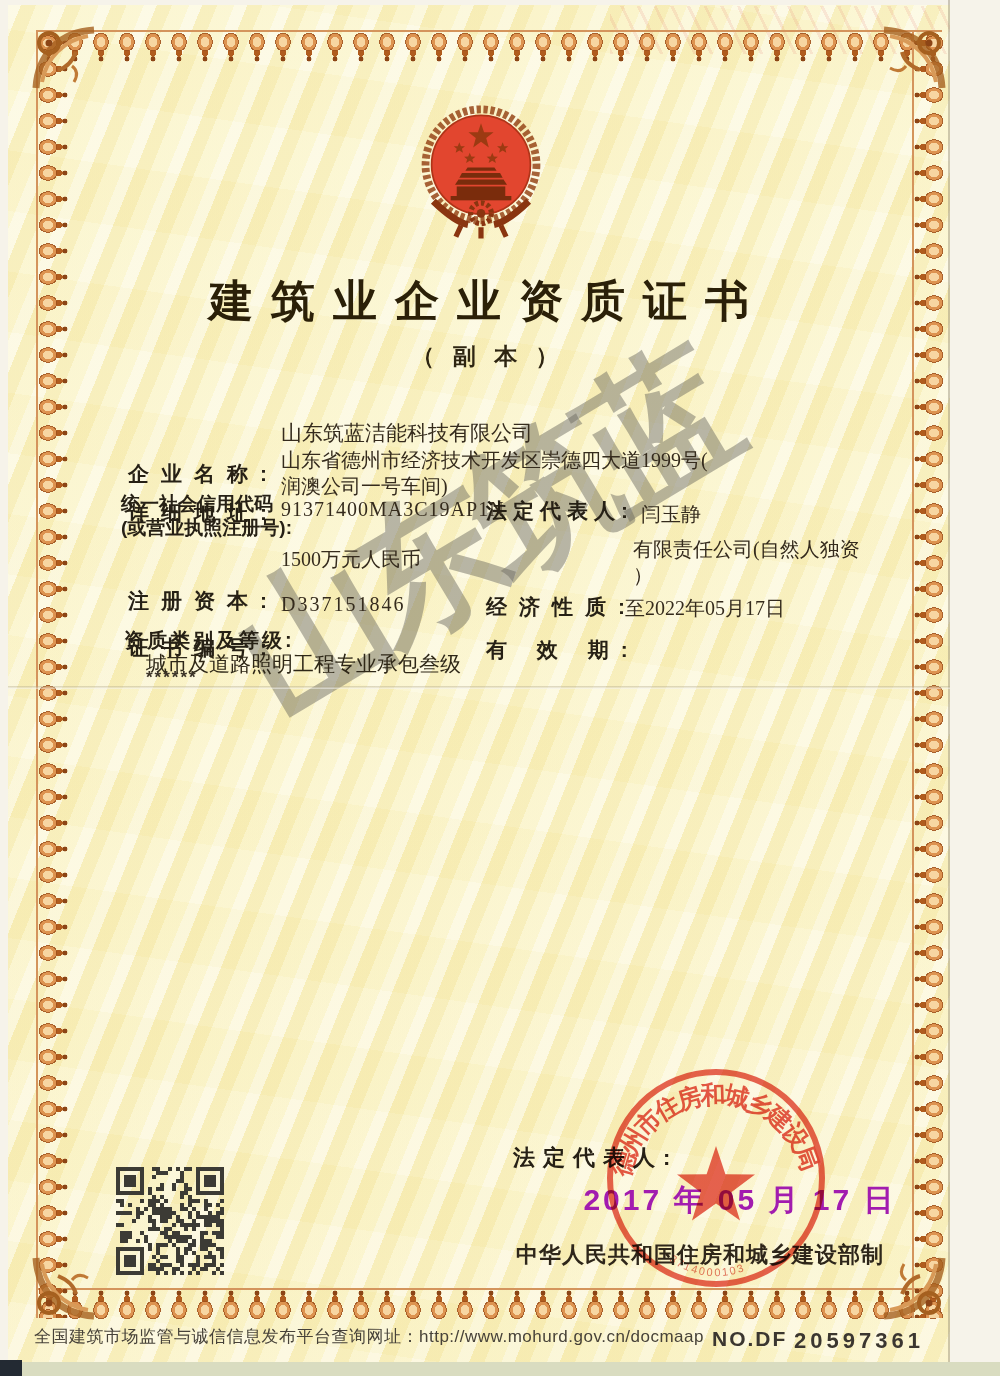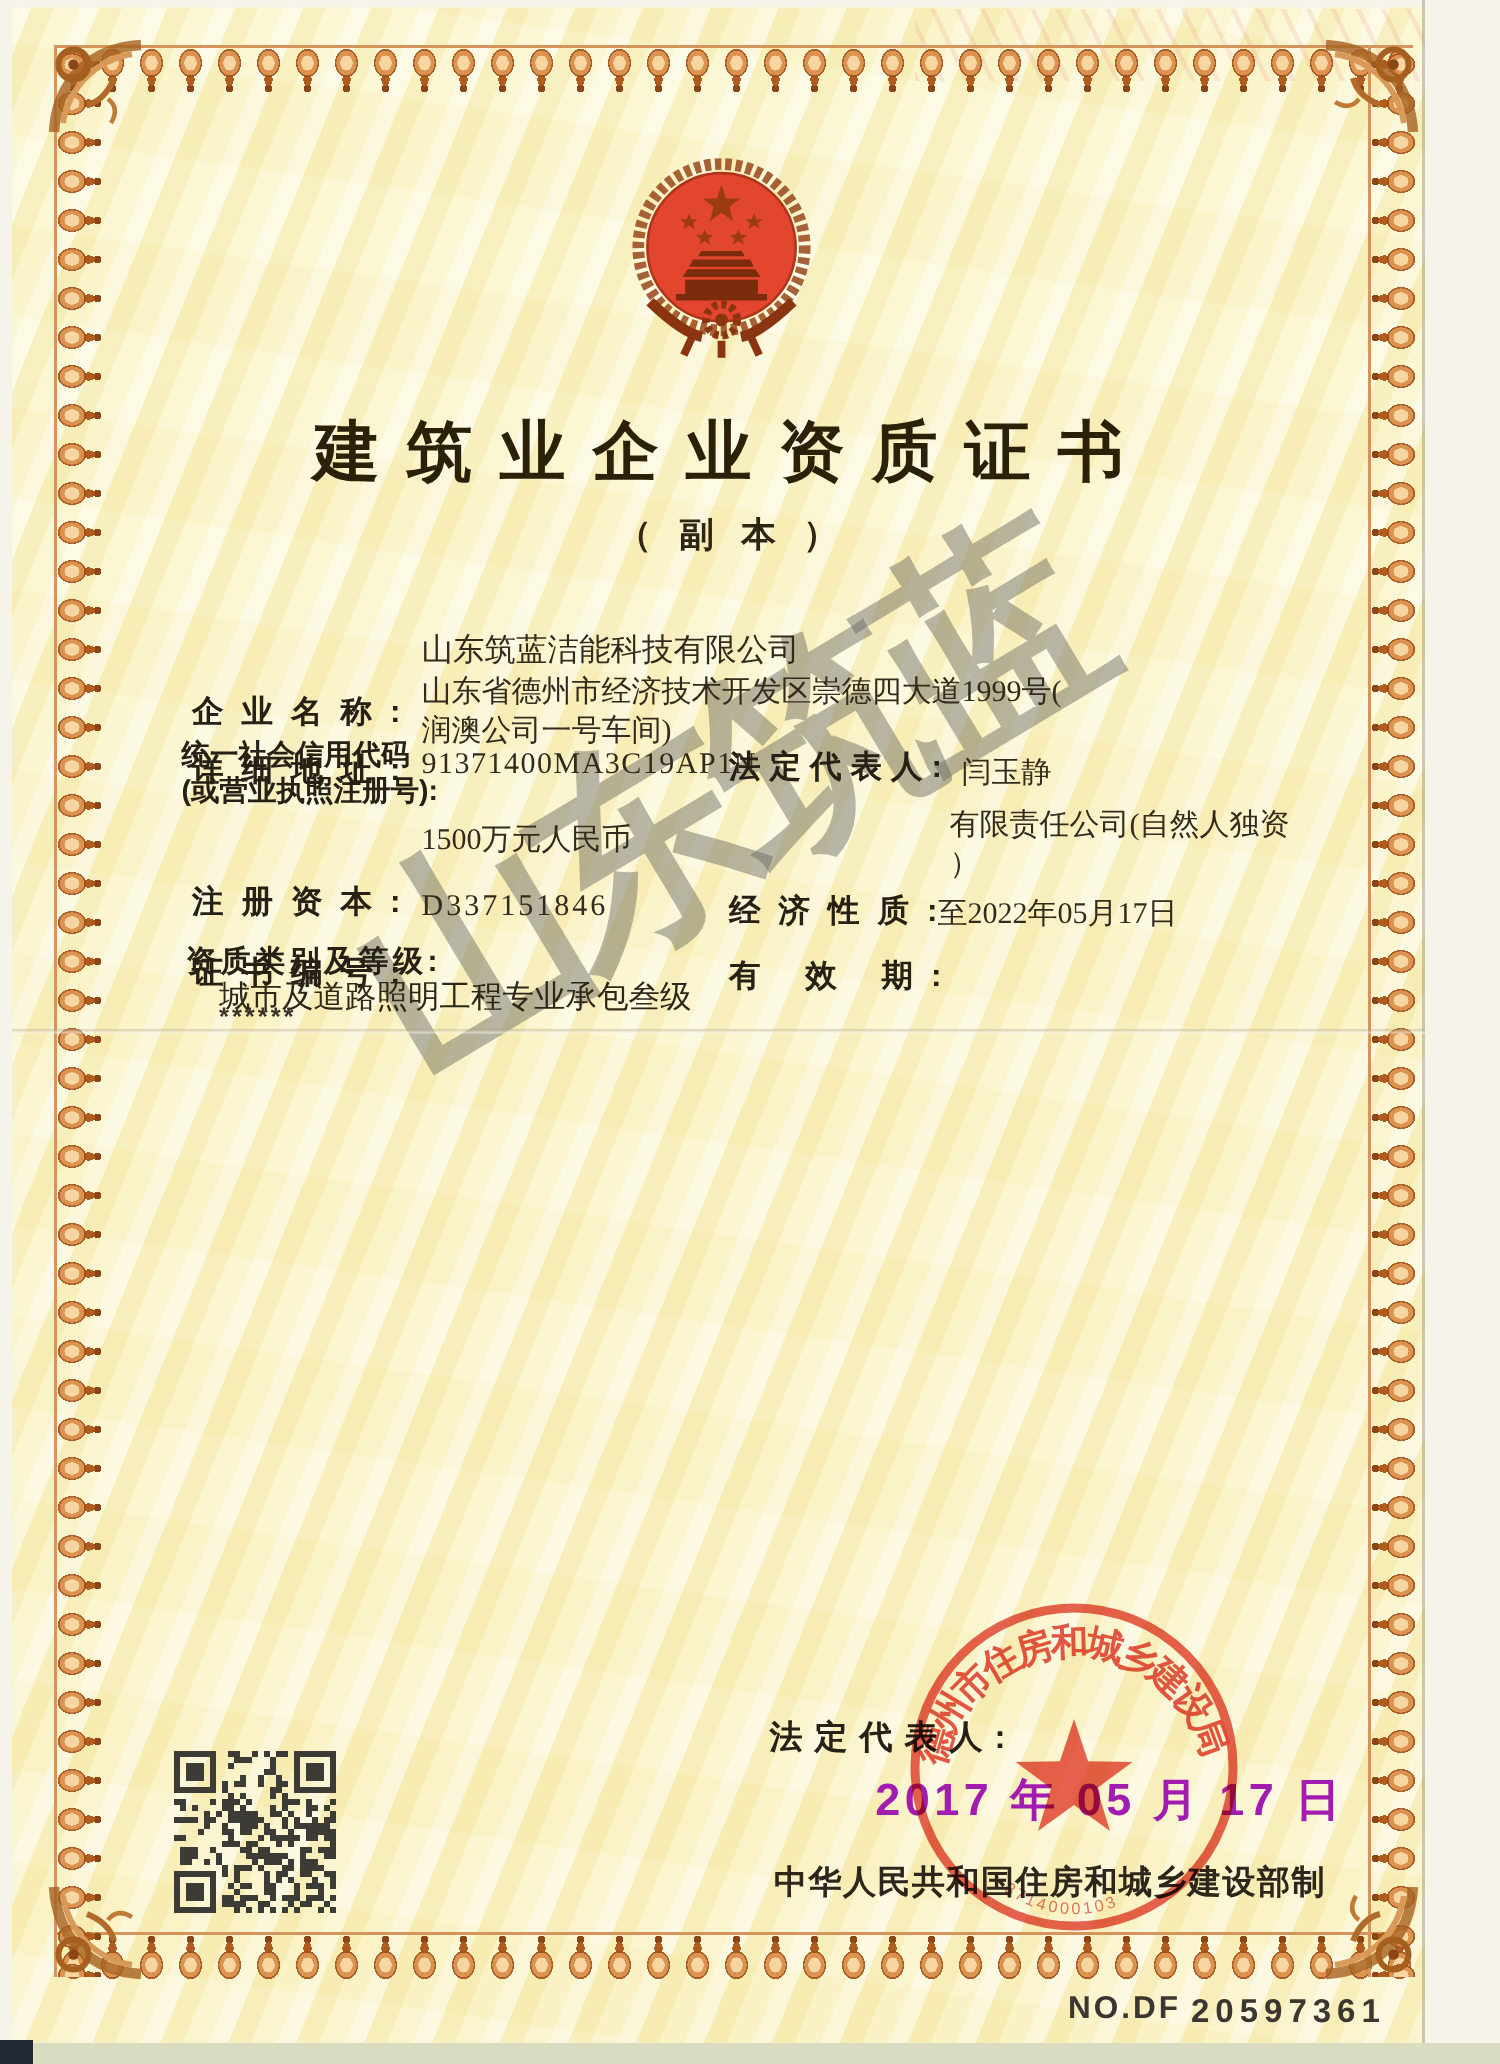--- a/index.html
+++ b/index.html
@@ -202,19 +202,20 @@
       </text>
     </svg>
   </div>
 
   <div class="abs qr">
     <svg id="qr-svg" width="116" height="116" viewBox="0 0 29 29" shape-rendering="crispEdges">
         <path d="M10 1h1v1h-1zM11 1h1v1h-1zM14 1h1v1h-1zM16 1h1v1h-1zM18 1h1v1h-1zM19 1h1v1h-1zM11 2h1v1h-1zM12 2h1v1h-1zM13 2h1v1h-1zM17 2h1v1h-1zM10 3h1v1h-1zM17 3h1v1h-1zM16 4h1v1h-1zM17 4h1v1h-1zM12 5h1v1h-1zM15 5h1v1h-1zM18 5h1v1h-1zM9 6h1v1h-1zM11 6h1v1h-1zM12 6h1v1h-1zM15 6h1v1h-1zM18 6h1v1h-1zM19 6h1v1h-1zM9 7h1v1h-1zM17 7h1v1h-1zM18 7h1v1h-1zM10 8h1v1h-1zM12 8h1v1h-1zM17 8h1v1h-1zM19 8h1v1h-1zM1 9h1v1h-1zM2 9h1v1h-1zM7 9h1v1h-1zM9 9h1v1h-1zM10 9h1v1h-1zM11 9h1v1h-1zM13 9h1v1h-1zM19 9h1v1h-1zM20 9h1v1h-1zM21 9h1v1h-1zM23 9h1v1h-1zM27 9h1v1h-1zM2 10h1v1h-1zM4 10h1v1h-1zM9 10h1v1h-1zM10 10h1v1h-1zM12 10h1v1h-1zM17 10h1v1h-1zM19 10h1v1h-1zM23 10h1v1h-1zM24 10h1v1h-1zM26 10h1v1h-1zM6 11h1v1h-1zM8 11h1v1h-1zM10 11h1v1h-1zM11 11h1v1h-1zM12 11h1v1h-1zM13 11h1v1h-1zM14 11h1v1h-1zM17 11h1v1h-1zM18 11h1v1h-1zM20 11h1v1h-1zM23 11h1v1h-1zM27 11h1v1h-1zM1 12h1v1h-1zM2 12h1v1h-1zM3 12h1v1h-1zM4 12h1v1h-1zM6 12h1v1h-1zM7 12h1v1h-1zM10 12h1v1h-1zM11 12h1v1h-1zM12 12h1v1h-1zM13 12h1v1h-1zM14 12h1v1h-1zM15 12h1v1h-1zM19 12h1v1h-1zM21 12h1v1h-1zM24 12h1v1h-1zM26 12h1v1h-1zM27 12h1v1h-1zM6 13h1v1h-1zM9 13h1v1h-1zM12 13h1v1h-1zM13 13h1v1h-1zM14 13h1v1h-1zM16 13h1v1h-1zM19 13h1v1h-1zM21 13h1v1h-1zM22 13h1v1h-1zM23 13h1v1h-1zM24 13h1v1h-1zM25 13h1v1h-1zM26 13h1v1h-1zM5 14h1v1h-1zM9 14h1v1h-1zM10 14h1v1h-1zM12 14h1v1h-1zM13 14h1v1h-1zM16 14h1v1h-1zM17 14h1v1h-1zM20 14h1v1h-1zM23 14h1v1h-1zM24 14h1v1h-1zM25 14h1v1h-1zM26 14h1v1h-1zM27 14h1v1h-1zM1 15h1v1h-1zM2 15h1v1h-1zM10 15h1v1h-1zM15 15h1v1h-1zM17 15h1v1h-1zM18 15h1v1h-1zM19 15h1v1h-1zM20 15h1v1h-1zM21 15h1v1h-1zM23 15h1v1h-1zM24 15h1v1h-1zM26 15h1v1h-1zM27 15h1v1h-1zM9 16h1v1h-1zM10 16h1v1h-1zM11 16h1v1h-1zM13 16h1v1h-1zM14 16h1v1h-1zM18 16h1v1h-1zM20 16h1v1h-1zM27 16h1v1h-1zM2 17h1v1h-1zM3 17h1v1h-1zM4 17h1v1h-1zM7 17h1v1h-1zM12 17h1v1h-1zM13 17h1v1h-1zM15 17h1v1h-1zM16 17h1v1h-1zM22 17h1v1h-1zM23 17h1v1h-1zM25 17h1v1h-1zM26 17h1v1h-1zM27 17h1v1h-1zM2 18h1v1h-1zM3 18h1v1h-1zM4 18h1v1h-1zM8 18h1v1h-1zM13 18h1v1h-1zM14 18h1v1h-1zM15 18h1v1h-1zM16 18h1v1h-1zM17 18h1v1h-1zM18 18h1v1h-1zM19 18h1v1h-1zM22 18h1v1h-1zM26 18h1v1h-1zM27 18h1v1h-1zM2 19h1v1h-1zM3 19h1v1h-1zM6 19h1v1h-1zM8 19h1v1h-1zM14 19h1v1h-1zM16 19h1v1h-1zM17 19h1v1h-1zM18 19h1v1h-1zM20 19h1v1h-1zM22 19h1v1h-1zM23 19h1v1h-1zM24 19h1v1h-1zM9 20h1v1h-1zM11 20h1v1h-1zM12 20h1v1h-1zM13 20h1v1h-1zM15 20h1v1h-1zM19 20h1v1h-1zM20 20h1v1h-1zM22 20h1v1h-1zM23 20h1v1h-1zM24 20h1v1h-1zM25 20h1v1h-1zM9 21h1v1h-1zM11 21h1v1h-1zM16 21h1v1h-1zM18 21h1v1h-1zM19 21h1v1h-1zM22 21h1v1h-1zM23 21h1v1h-1zM26 21h1v1h-1zM27 21h1v1h-1zM11 22h1v1h-1zM16 22h1v1h-1zM18 22h1v1h-1zM20 22h1v1h-1zM24 22h1v1h-1zM27 22h1v1h-1zM10 23h1v1h-1zM12 23h1v1h-1zM13 23h1v1h-1zM16 23h1v1h-1zM17 23h1v1h-1zM21 23h1v1h-1zM23 23h1v1h-1zM24 23h1v1h-1zM25 23h1v1h-1zM27 23h1v1h-1zM11 24h1v1h-1zM16 24h1v1h-1zM17 24h1v1h-1zM21 24h1v1h-1zM25 24h1v1h-1zM9 25h1v1h-1zM10 25h1v1h-1zM12 25h1v1h-1zM13 25h1v1h-1zM14 25h1v1h-1zM17 25h1v1h-1zM19 25h1v1h-1zM20 25h1v1h-1zM21 25h1v1h-1zM23 25h1v1h-1zM24 25h1v1h-1zM25 25h1v1h-1zM27 25h1v1h-1zM9 26h1v1h-1zM10 26h1v1h-1zM11 26h1v1h-1zM12 26h1v1h-1zM15 26h1v1h-1zM16 26h1v1h-1zM20 26h1v1h-1zM22 26h1v1h-1zM23 26h1v1h-1zM26 26h1v1h-1zM11 27h1v1h-1zM13 27h1v1h-1zM15 27h1v1h-1zM17 27h1v1h-1zM19 27h1v1h-1zM21 27h1v1h-1zM25 27h1v1h-1zM27 27h1v1h-1zM1 1h7v1h-7z M1 7h7v1h-7z M1 2h1v5h-1z M7 2h1v5h-1z M3 3h3v3h-3zM21 1h7v1h-7z M21 7h7v1h-7z M21 2h1v5h-1z M27 2h1v5h-1z M23 3h3v3h-3zM1 21h7v1h-7z M1 27h7v1h-7z M1 22h1v5h-1z M7 22h1v5h-1z M3 23h3v3h-3z" fill="#3c3b35"></path>
       </svg>
   </div>
 
+  <div class="abs footer-query">全国建筑市场监管与诚信信息发布平台查询网址：http://www.mohurd.gov.cn/docmaap</div>
   <div class="abs footer-no">NO.DF</div>
   <div class="abs footer-num">20597361</div>
 
   <div class="abs bottom-strip"></div>
   <div class="abs bottom-dark"></div>
 
 </div>
 
 </body></html>

